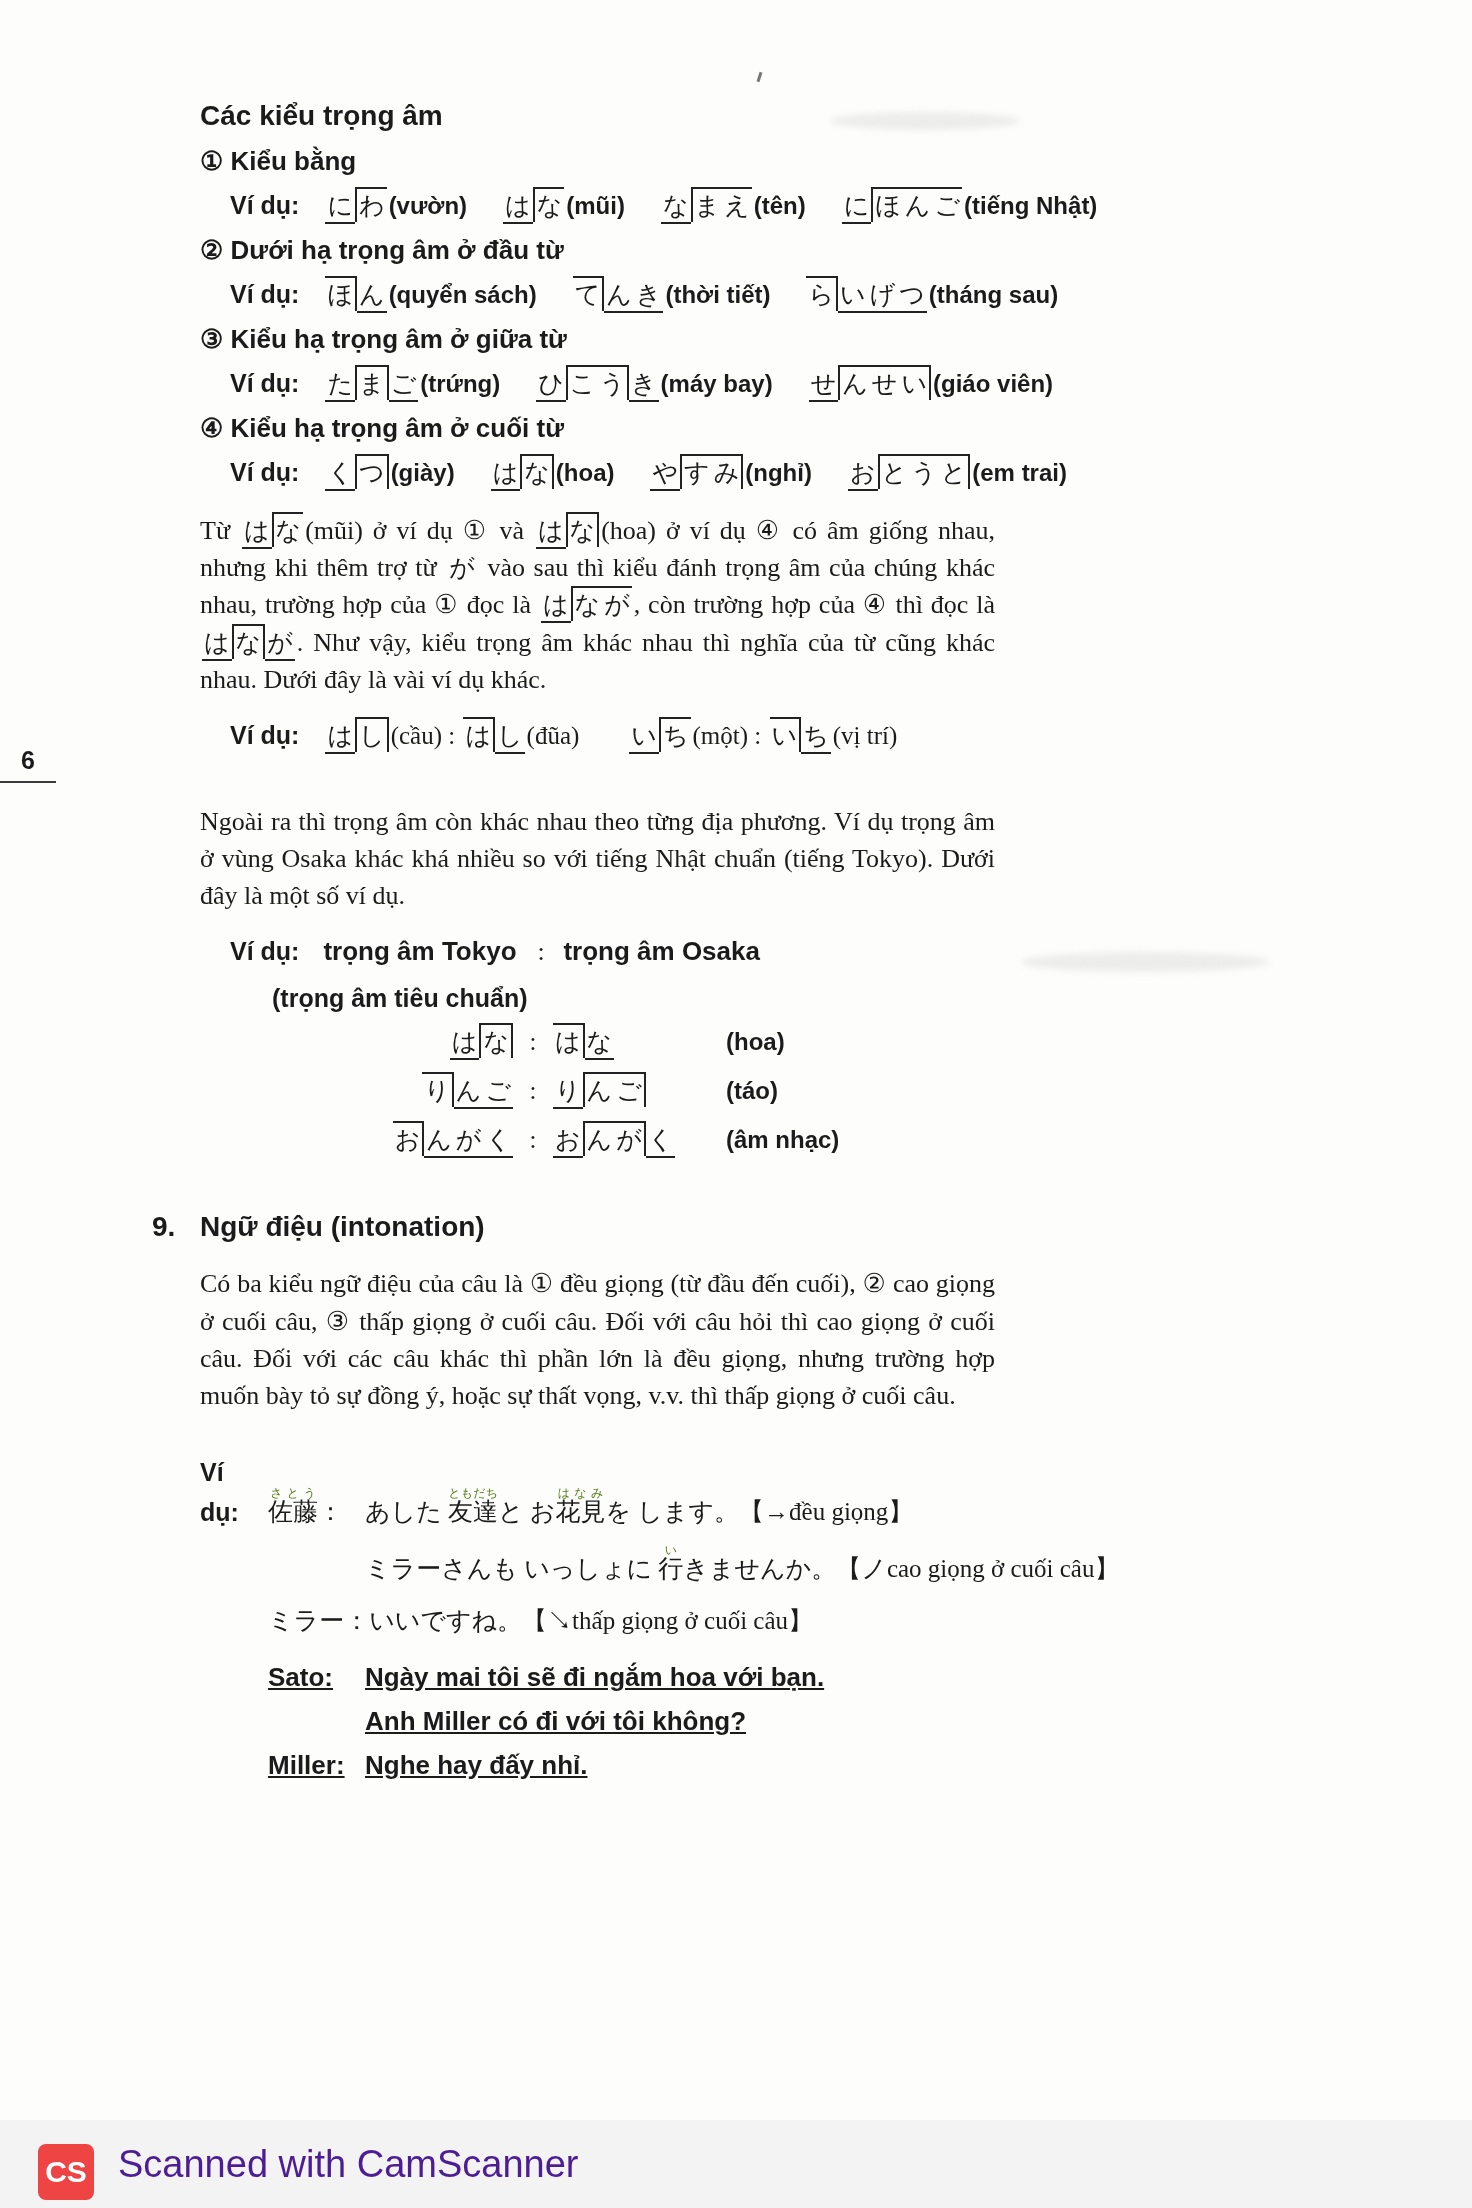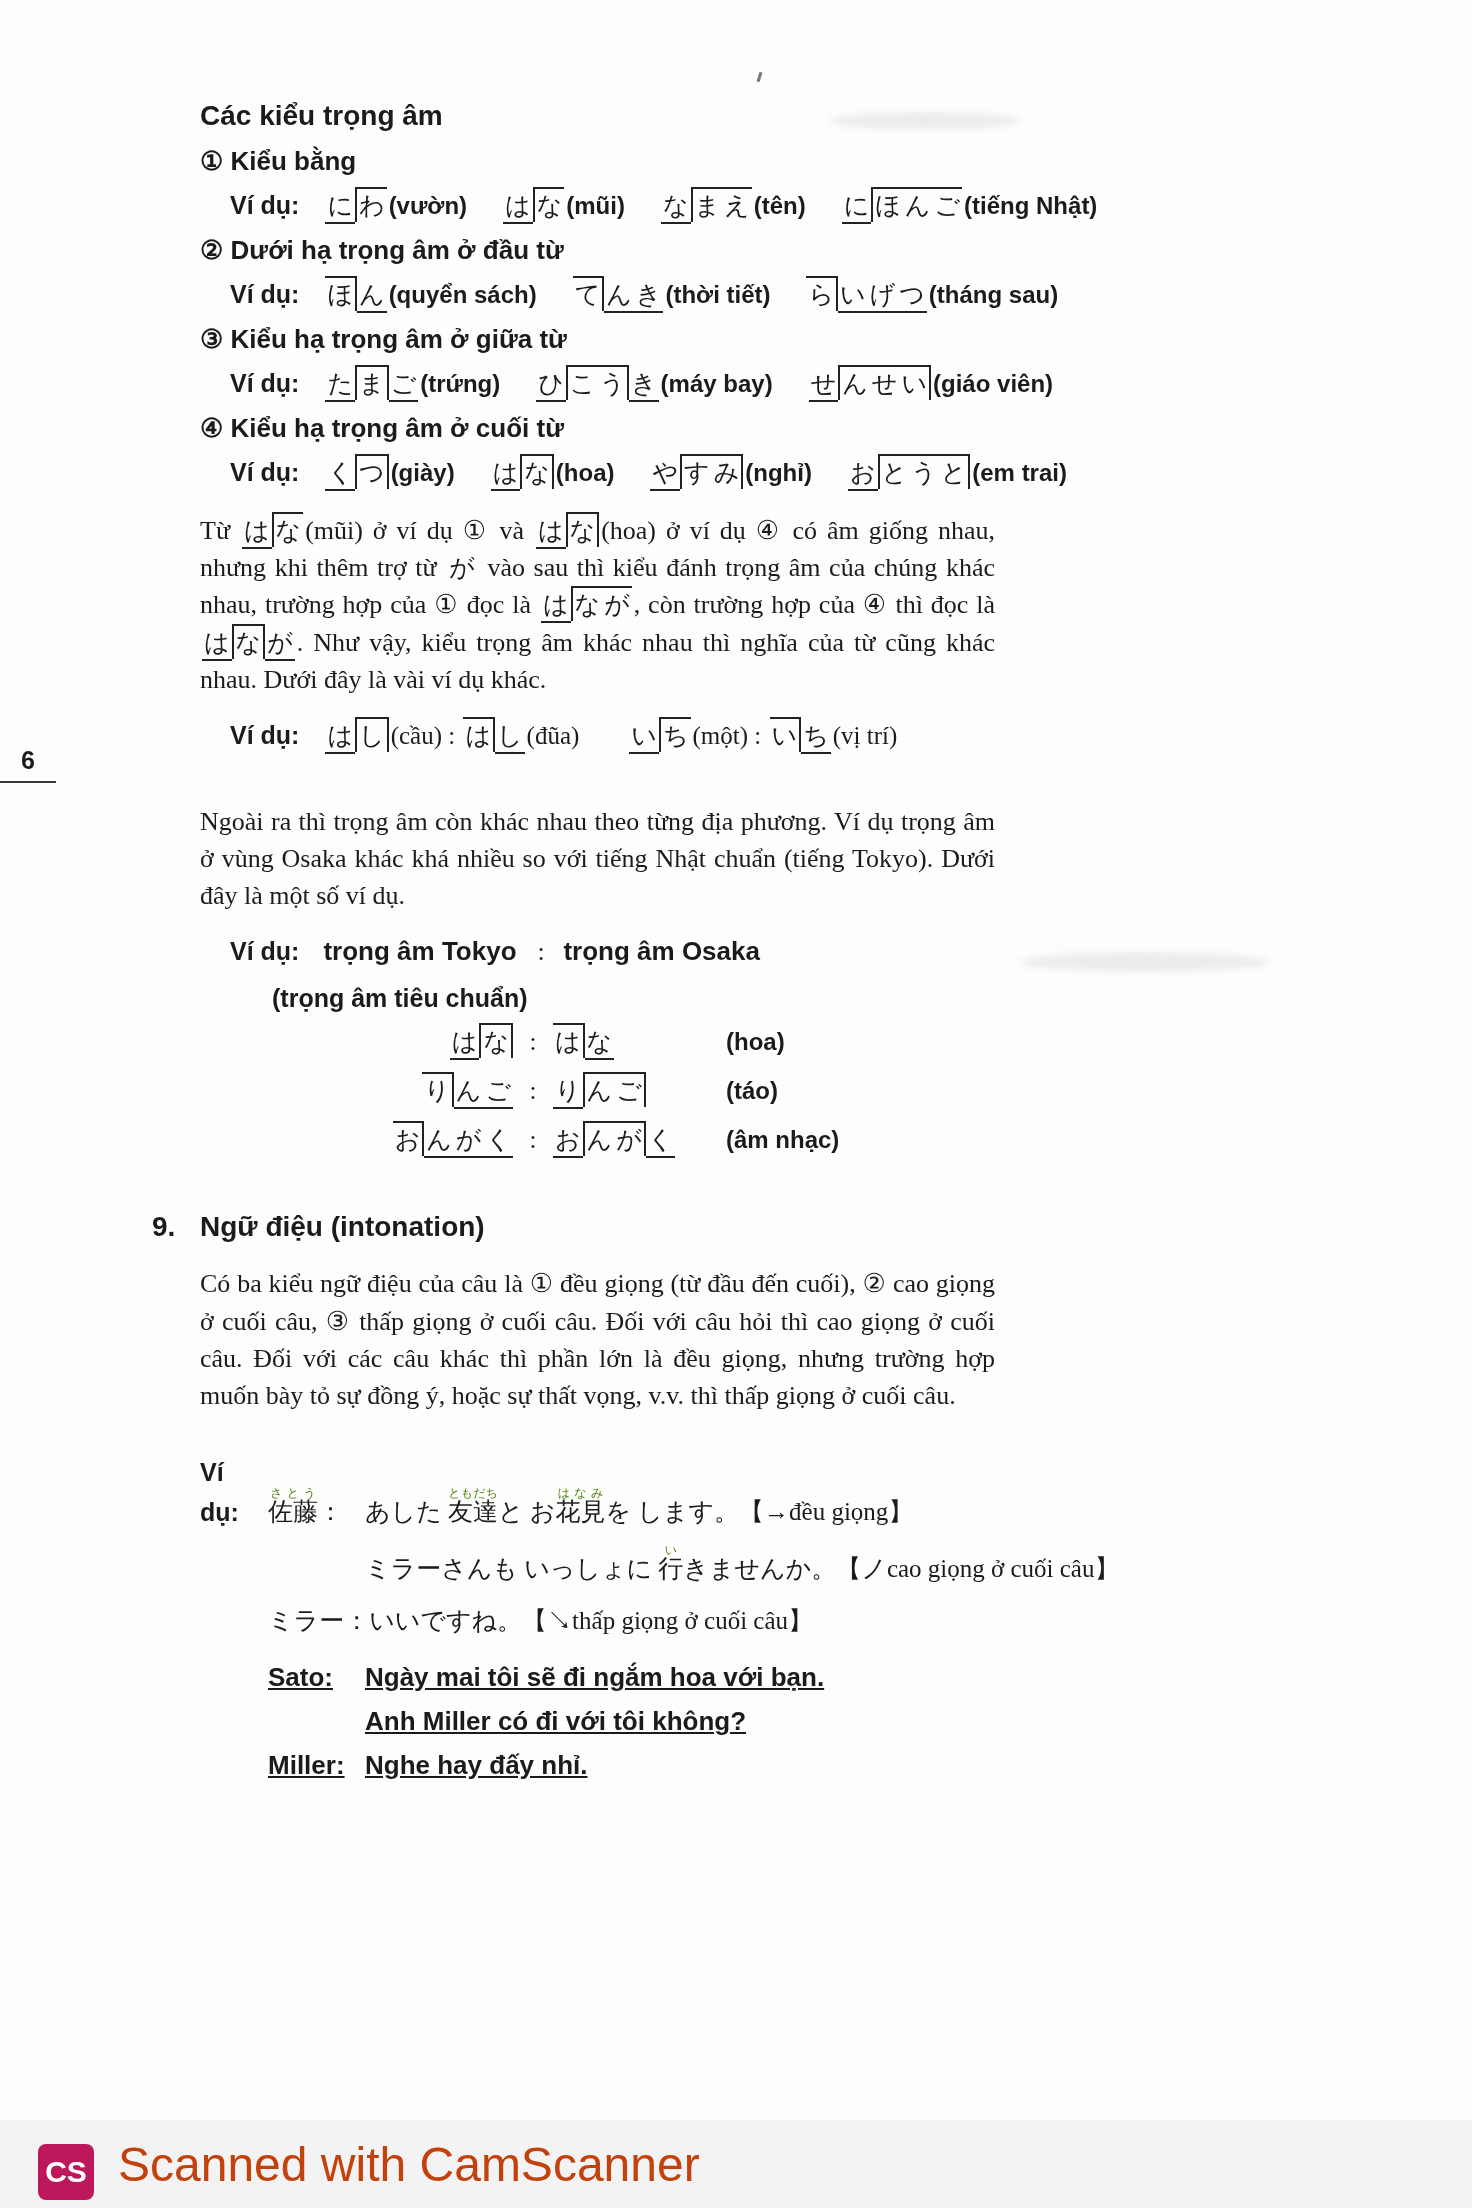--- a/index.html
+++ b/index.html
@@ -66,24 +66,24 @@
 
   
   .smudge{position:absolute;background:#d9d9d6;opacity:.45;border-radius:50%;filter:blur(3px);}
   .smudge-1{left:830px;top:112px;width:190px;height:18px;}
   .smudge-2{left:1020px;top:952px;width:250px;height:20px;}
   .tick{position:absolute;left:758px;top:72px;width:3px;height:10px;background:#777;transform:rotate(18deg);}
 
   
   .footer{position:absolute;left:0;bottom:0;width:1472px;height:88px;background:#f3f3f3;
     display:flex;align-items:center;padding-left:38px;box-sizing:border-box;}
-  .cs-logo{width:56px;height:56px;background:#be185d;border-radius:8px;color:#ffffff;
+  .cs-logo{width:56px;height:56px;background:#ef4444;border-radius:8px;color:#ffffff;
     display:flex;align-items:center;justify-content:center;
     font-family:"Liberation Sans",sans-serif;font-weight:bold;font-size:30px;margin-right:24px;margin-top:16px;}
-  .cs-text{color:#c2410c;font-family:"Liberation Sans",sans-serif;font-size:48px;}
+  .cs-text{color:#4c1d95;font-family:"Liberation Sans",sans-serif;font-size:38px;}
 </style>
 </head>
 <body>
 
 <div class="sheet">
 
   <div class="tick"></div>
   <div class="smudge smudge-1"></div>
   <div class="smudge smudge-2"></div>
 

